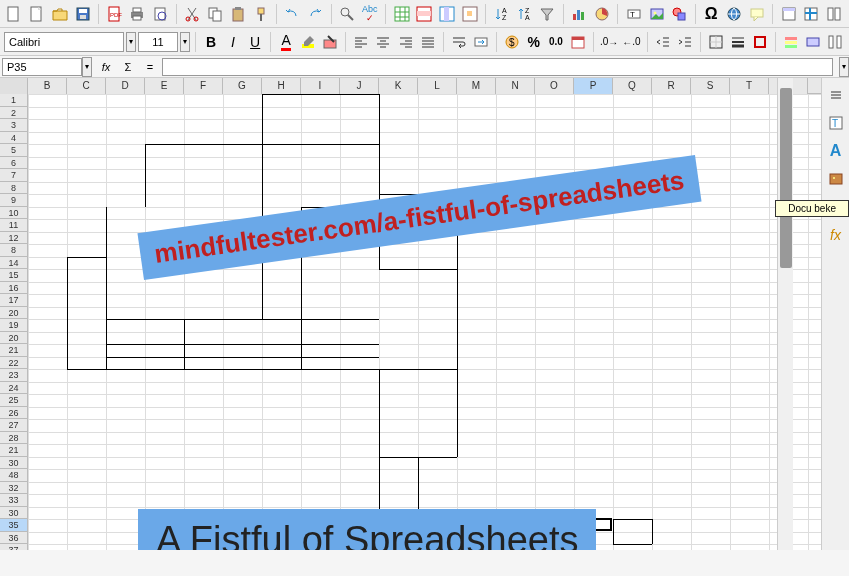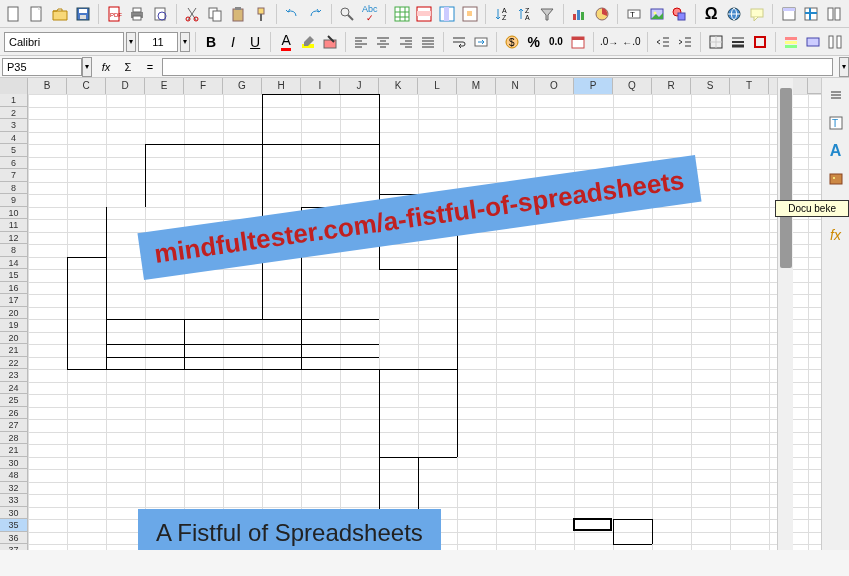--- a/index.html
+++ b/index.html
@@ -31,21 +31,21 @@
 .gridlines { position: absolute; inset: 0; }
 .gl-v { position: absolute; top: 0; bottom: 0; width: 1px; background: #ddd; }
 .gl-h { position: absolute; left: 0; right: 0; height: 1px; background: #ddd; }
 .borders { position: absolute; inset: 0; }
 .bline { position: absolute; background: #000; }
 .bline.h { height: 1px; }
 .bline.v { width: 1px; }
 .sel-cell { position: absolute; border: 2px solid #000; pointer-events: none; }
 .overlay { position: absolute; pointer-events: none; }
 .overlay1 { left: 110px; top: 100px; transform: rotate(-8deg); background: #6aa8e8; padding: 8px 14px; font-size: 26px; font-weight: bold; color: #c02020; font-family: sans-serif; }
-.overlay2 { left: 110px; top: 415px; background: #6aa8e8; padding: 10px 18px; font-size: 24px; color: #222; font-family: sans-serif; }
+.overlay2 { left: 110px; top: 415px; background: #6aa8e8; padding: 10px 18px; font-size: 38px; color: #222; font-family: sans-serif; }
 .sidebar { width: 28px; background: #f0f0f0; border-left: 1px solid #ccc; display: flex; flex-direction: column; align-items: center; gap: 6px; padding-top: 6px; }
 .side-btn { width: 22px; height: 22px; display: flex; align-items: center; justify-content: center; cursor: pointer; font-size: 14px; }
 .vscroll { position: absolute; right: 28px; top: 0; bottom: 0; width: 16px; background: #f0f0f0; border-left: 1px solid #ccc; }
 .vthumb { position: absolute; left: 2px; width: 12px; background: #999; border-radius: 2px; }
 .tooltip { position: absolute; right: 0; top: 200px; background: #ffffd8; border: 1px solid #333; padding: 2px 12px; font-size: 10px; }
 .badge-abc { font-size: 9px; line-height: 1; display: flex; flex-direction: column; align-items: center; }
 svg { display: block; }
 </style>
 </head>
 <body>

